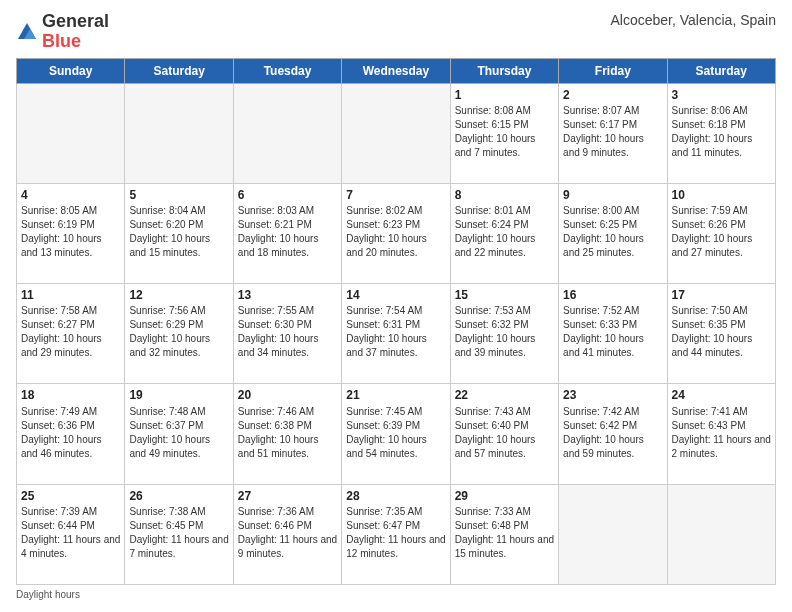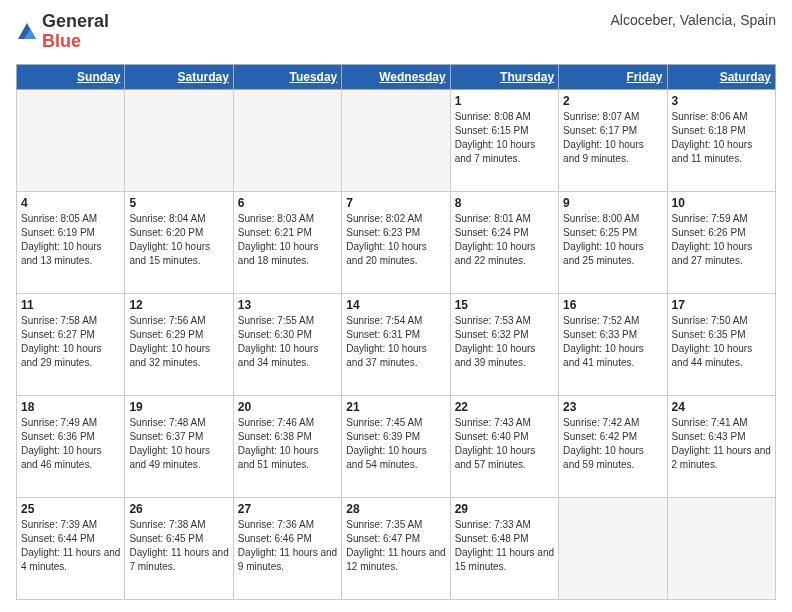--- a/index.html
+++ b/index.html
@@ -14,21 +14,21 @@
       width: 792px;
       height: 612px;
       padding: 12px 16px;
       display: flex;
       flex-direction: column;
     }
     .header {
       display: flex;
       align-items: flex-start;
       justify-content: space-between;
-      margin-bottom: 12px;
+      margin-bottom: 6px;
     }
     .logo {
       display: flex;
       align-items: center;
       gap: 4px;
     }
     .logo-text {
       font-size: 18px;
       font-weight: bold;
       line-height: 1.1;
@@ -57,23 +57,22 @@
       border-collapse: collapse;
       width: 100%;
       table-layout: fixed;
     }
     .calendar th {
       background: #2563b0;
       color: #fff;
       font-size: 12px;
       font-weight: bold;
       padding: 5px 4px;
-      text-align: right;
+      text-align: center;
       border: 1px solid #aaa;
-      text-decoration: underline;
     }
     .calendar td {
       vertical-align: top;
       border: 1px solid #ccc;
       padding: 3px 4px;
       font-size: 9.5px;
       color: #333;
       line-height: 1.35;
       background: #fff;
     }
@@ -353,13 +352,16 @@
 Sunset: 6:48 PM
 Daylight: 11 hours
 and 15 minutes.</div>
           </td>
           <td class="empty"></td>
           <td class="empty"></td>
         </tr>
       </tbody>
   </table>
 
+  <div class="footer">
+    <span>Daylight hours</span>
+  </div>
 </div>
 
 </body></html>

